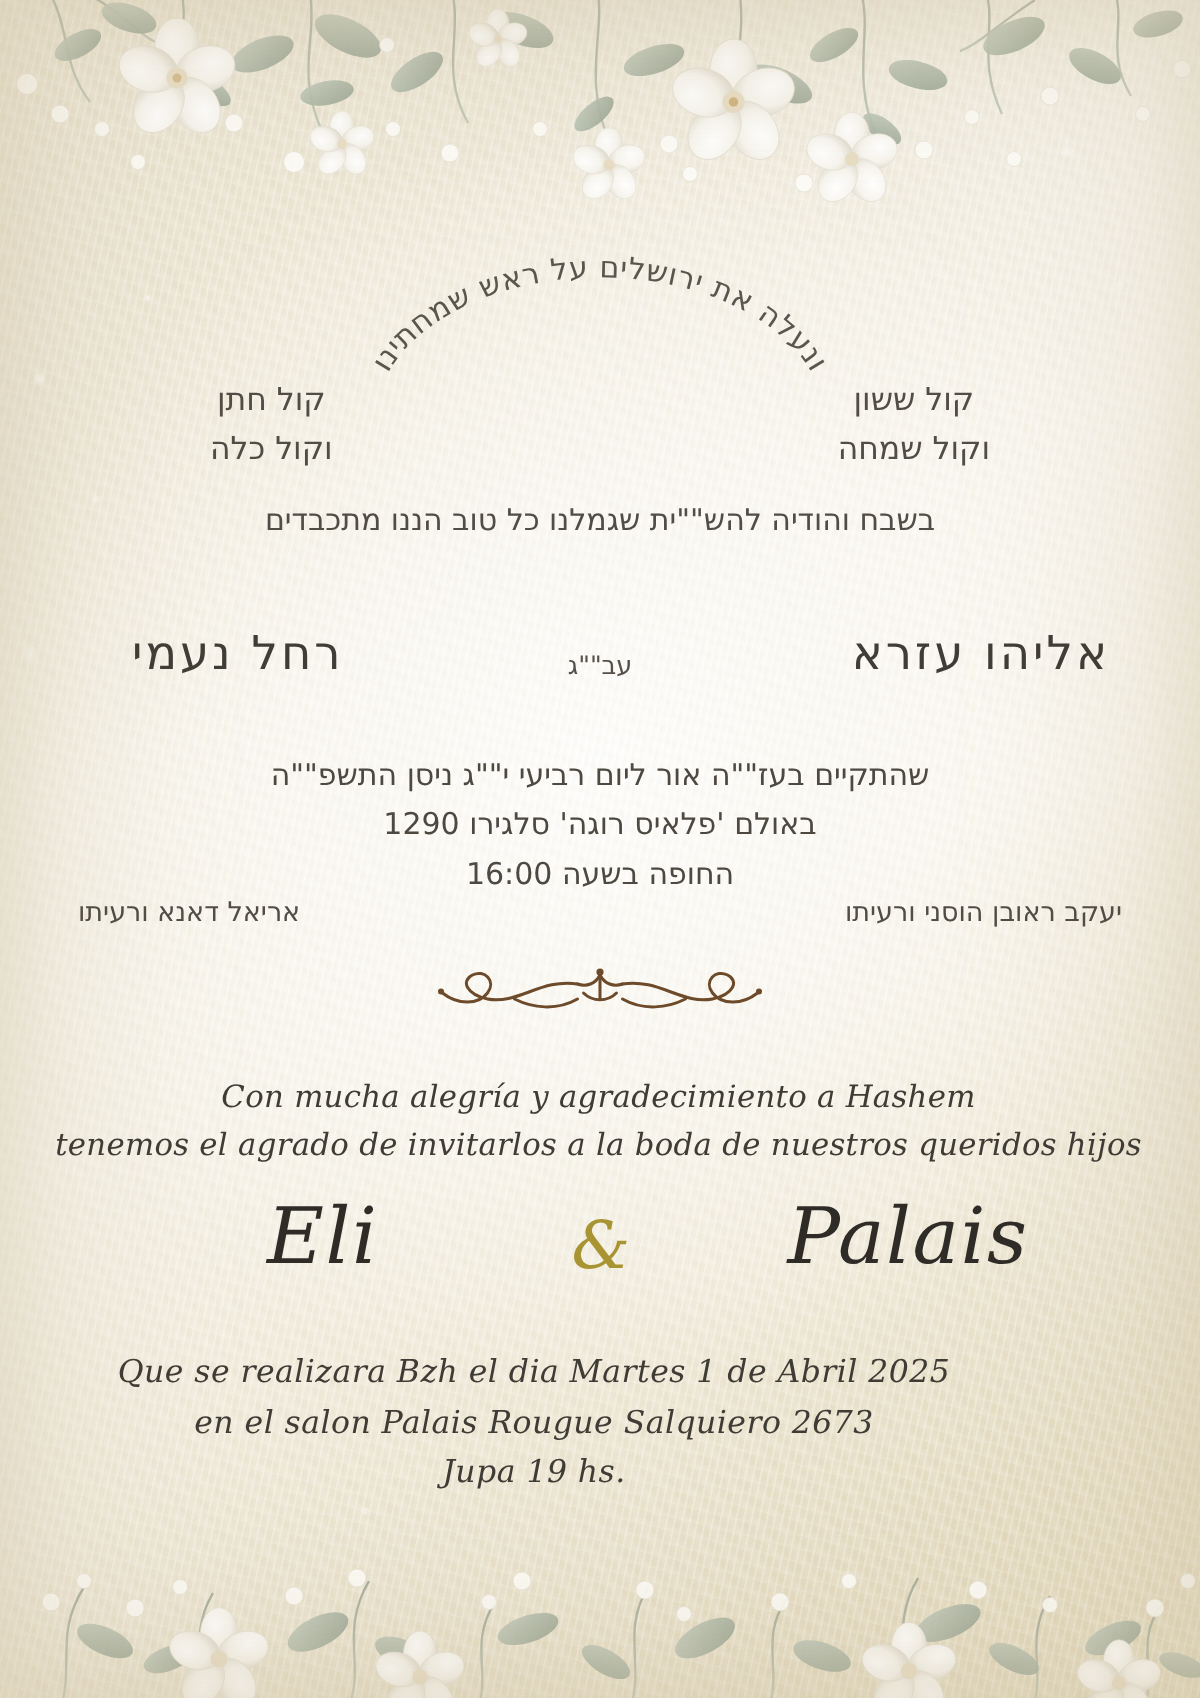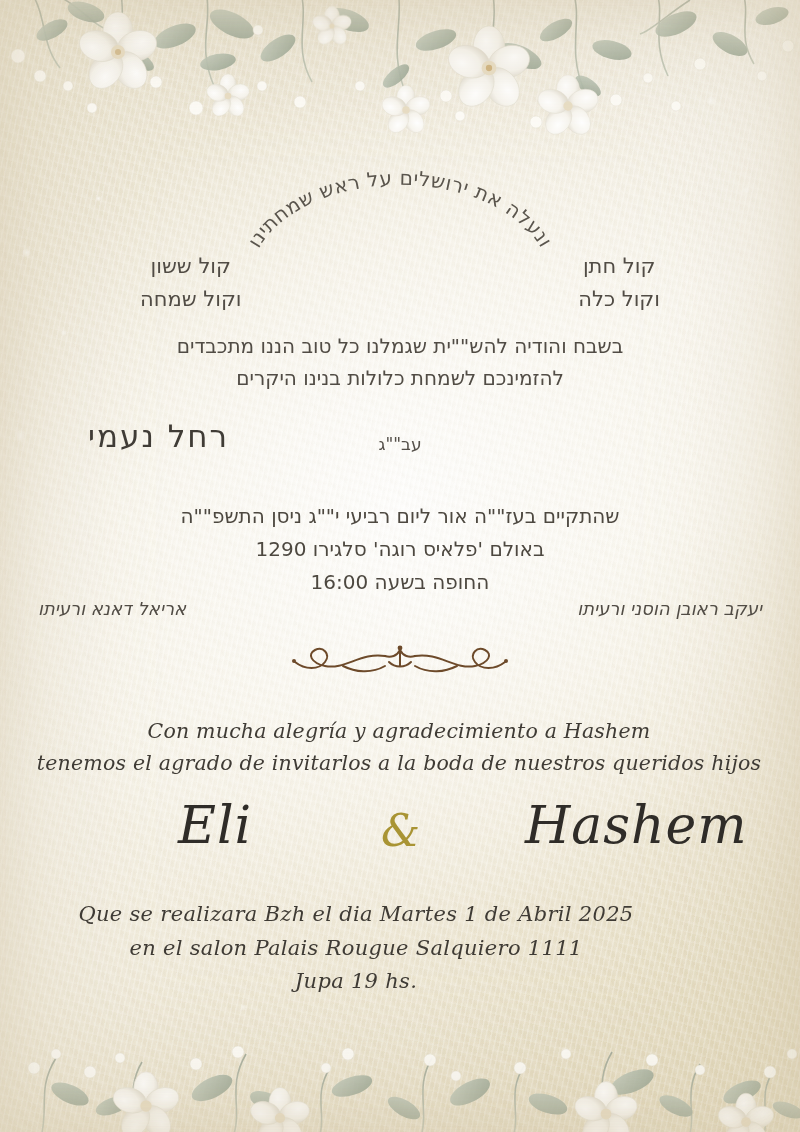--- a/index.html
+++ b/index.html
@@ -171,25 +171,24 @@
     color: #4d4840;
   }
 
   .parents {
     position: absolute;
     top: 598px;
     left: 0;
     width: 800px;
     display: flex;
     justify-content: space-between;
-    padding: 0 38px;
+    padding: 0 52px;
     box-sizing: border-box;
     font-size: 18px;
     color: #504b44;
-    font-style: italic;
   }
 
   .divider {
     position: absolute;
     top: 640px;
     left: 0;
     width: 800px;
     display: flex;
     justify-content: center;
   }
@@ -515,35 +514,35 @@
           <path id="arcPath" d="M 258,118 A 150,96 0 0 1 542,118" fill="none"></path>
         </defs>
         <text>
           <textPath href="#arcPath" startOffset="50%" text-anchor="middle">ונעלה את ירושלים על ראש שמחתינו</textPath>
         </text>
       </svg>
     </div>
 
     <div class="two-col">
       <div class="col heb">
+        <div>קול חתן</div>
+        <div>וקול כלה</div>
+      </div>
+      <div class="col heb">
         <div>קול ששון</div>
         <div>וקול שמחה</div>
       </div>
-      <div class="col heb">
-        <div>קול חתן</div>
-        <div>וקול כלה</div>
-      </div>
     </div>
 
     <div class="blessing heb">
       <div>בשבח והודיה להש""ית שגמלנו כל טוב הננו מתכבדים</div>
-      <div>להזמינכם לשמחת כלולות בנינו היקרים</div>
     </div>
 
     <div class="couple-row">
+      <div class="groom">אליהו עזרא</div>
       <div class="amp-heb">עב""ג</div>
       <div class="bride">רחל נעמי</div>
     </div>
 
     <div class="details heb">
       <div>שהתקיים בעז""ה  אור ליום רביעי י""ג ניסן התשפ""ה</div>
       <div>באולם 'פלאיס רוגה' סלגירו 1290</div>
       <div>החופה בשעה 16:00</div>
     </div>
 
@@ -571,23 +570,23 @@
     </div>
 
     <div class="spanish-intro script">
       <div>Con mucha alegría y agradecimiento a Hashem</div>
       <div>tenemos el agrado de invitarlos a la boda de nuestros queridos hijos</div>
     </div>
 
     <div class="names-row">
       <div class="name left">Eli</div>
       <div class="amp">&amp;</div>
-      <div class="name right">Hashem</div>
+      <div class="name right">Palais</div>
     </div>
 
     <div class="spanish-details script">
       <div>Que se realizara Bzh el dia Martes 1 de Abril 2025</div>
-      <div>en el salon Palais Rougue Salquiero 1111</div>
+      <div>en el salon Palais Rougue Salquiero 2673</div>
       <div>Jupa 19 hs.</div>
     </div>
 
   </div>
 </div>
 
 </body></html>

